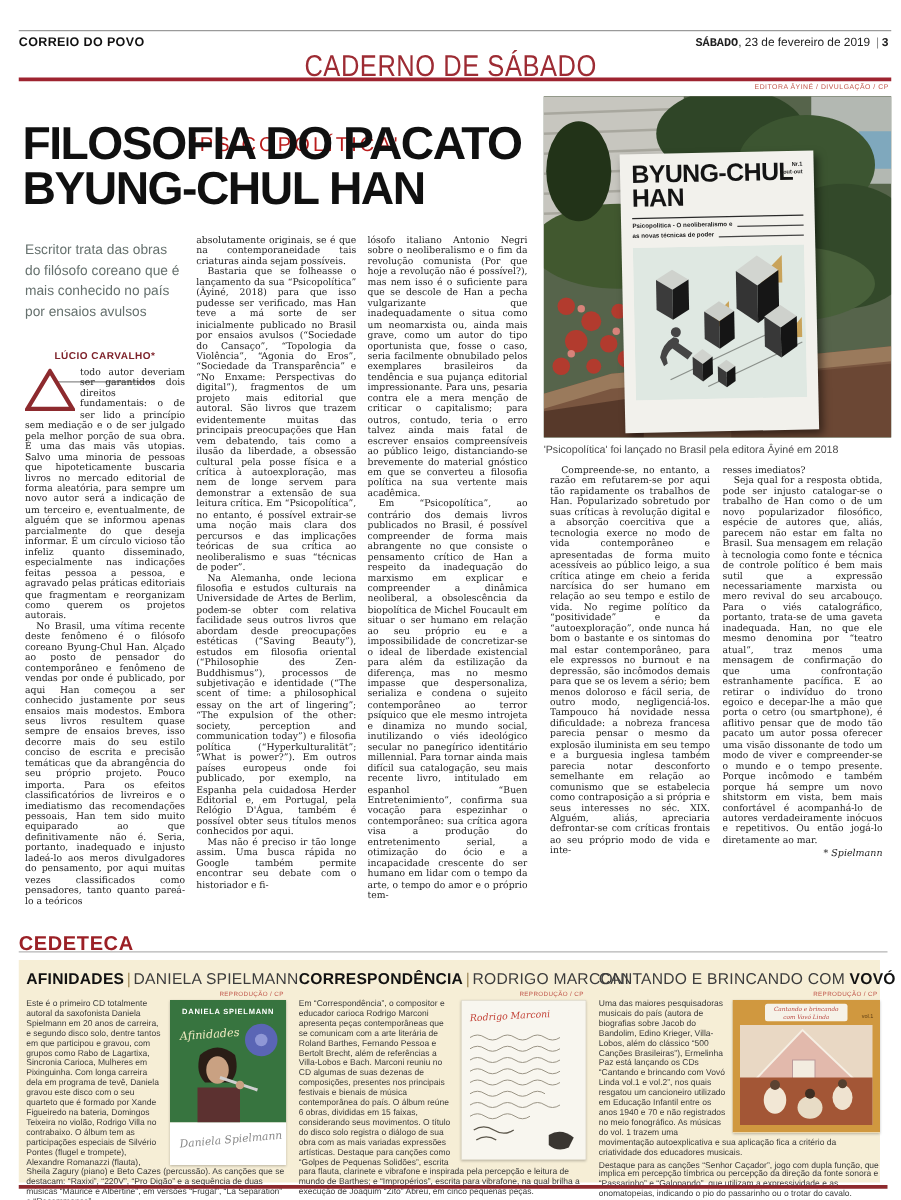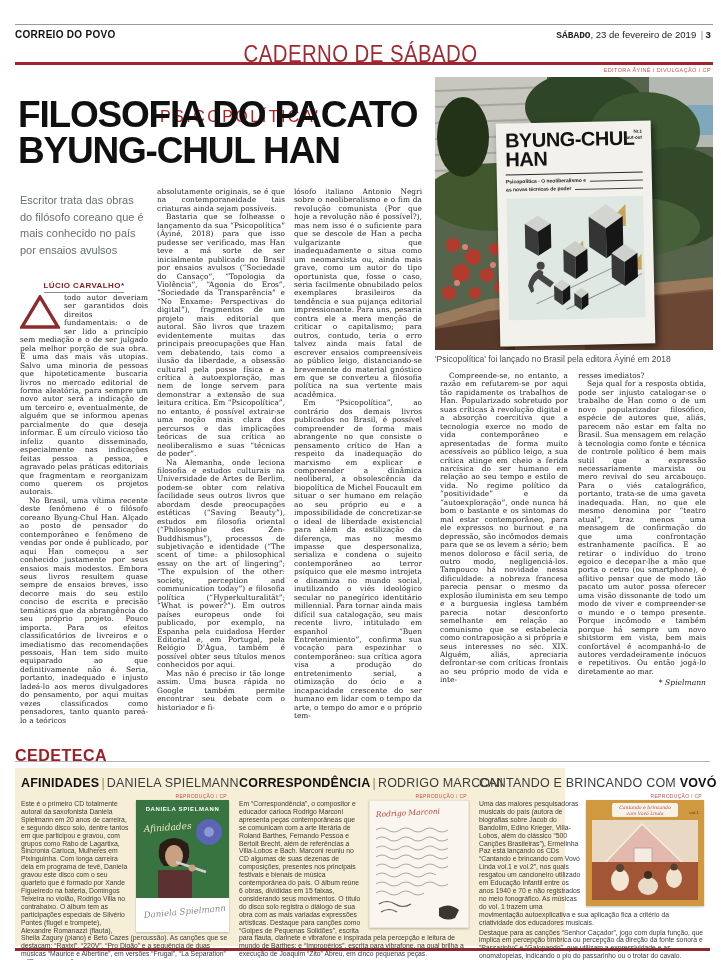--- a/index.html
+++ b/index.html
@@ -16,21 +16,21 @@
                  letter-spacing:.5px;transform:scaleX(.85);}
   .red-rule{left:15px;right:8px;top:62px;height:3px;background:#9e2430;}
   
   .photo-credit{right:10px;top:67px;font-size:5.5px;color:#c0564a;letter-spacing:.4px;}
   .kicker{left:15px;width:445px;top:84px;text-align:center;font-size:16px;color:#b91c1c;letter-spacing:2.5px;margin-top:24px;}
   .headline{left:18px;top:97px;width:450px;font-size:37px;line-height:36px;font-weight:800;
             letter-spacing:-1.2px;color:#101010;}
   .standfirst{left:20px;top:192px;width:126px;font-size:11px;line-height:16.5px;color:#66716e;}
   .byline{left:20px;top:274px;width:128px;text-align:center;}
   .byline span{font-size:8px;font-weight:800;color:#7e222a;letter-spacing:.4px;
-               border-bottom:1px solid #8a8a8a;padding-bottom:2px;}
+               border-bottom:1px solid #8a8a8a;padding-bottom:16px;}
   
   .bodycol{font-family:"DejaVu Serif","Liberation Serif",serif;font-size:7.4px;line-height:8.45px;
            text-align:justify;color:#1c1c1c;overflow:hidden;}
   .bodycol p{margin:0;text-indent:9px;}
   .bodycol p.noind{text-indent:0;}
   .c1{left:20px;top:294px;width:128px;height:446px;}
   .c2{left:157px;top:188px;width:128px;height:552px;}
   .c3{left:294px;top:188px;width:128px;height:552px;}
   .c4{left:440px;top:372px;width:128px;height:368px;}
   .c5{left:578px;top:372px;width:128px;height:368px;}
@@ -44,21 +44,21 @@
   .book-title{font-size:20px;line-height:19px;font-weight:800;letter-spacing:-.5px;color:#141414;}
   .book-issue{position:absolute;top:8px;right:9px;font-size:4.5px;font-weight:700;text-align:right;
               color:#222;line-height:5.5px;}
   .book-rule{margin-top:5px;border-top:1px solid #2a2a2a;}
   .sub-row{display:flex;align-items:flex-end;font-size:5px;font-weight:700;color:#222;margin-top:2.5px;}
   .rule-fill{flex:1;border-bottom:.7px solid #444;margin:0 0 1px 4px;}
   .book-art{margin-top:6px;}
   
   .ced-label{left:15px;top:747px;font-size:16px;font-weight:800;color:#9b2026;letter-spacing:.5px;}
   .ced-rule{left:15px;right:11px;top:761px;height:1px;background:#b5b5b5;}
-  .strip{left:15px;top:768px;width:550px;height:178px;background:#f6eed6;box-sizing:border-box;
+  .strip{left:15px;top:768px;width:689px;height:178px;background:#f6eed6;box-sizing:border-box;
          display:flex;gap:10px;padding:8px 6px 6px 6px;}
   .sec{position:relative;}
   .sec1{width:208px;}.sec2{width:230px;}.sec3{width:225px;}
   .sec-head{font-size:12.5px;color:#3c3c3c;letter-spacing:.2px;white-space:nowrap;}
   .sec-head .b{font-weight:800;color:#111;}
   .sec-head .sep{color:#a08c5a;font-weight:300;padding:0 2px;}
   .sec-credit{font-size:5px;color:#c0564a;text-align:right;margin:3px 2px 1px 0;letter-spacing:.3px;}
   .sec-body{font-size:6.8px;line-height:7.9px;color:#3a3a3a;}
   .sec-body p{margin:0 0 2px 0;}
   .sec-img{float:right;margin:0 0 2px 5px;box-shadow:0 1px 2px rgba(0,0,0,.25);}

